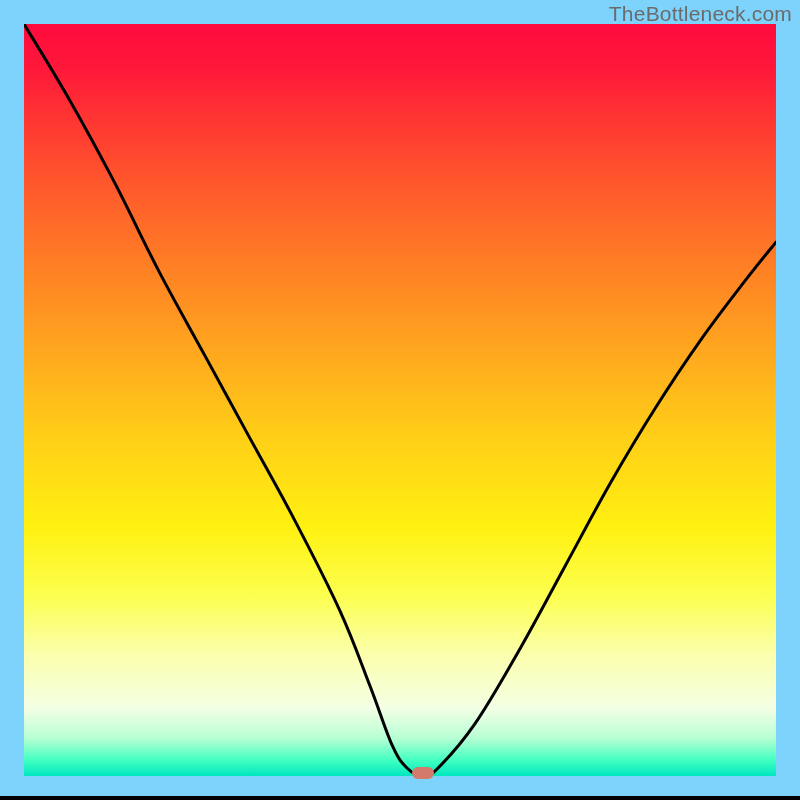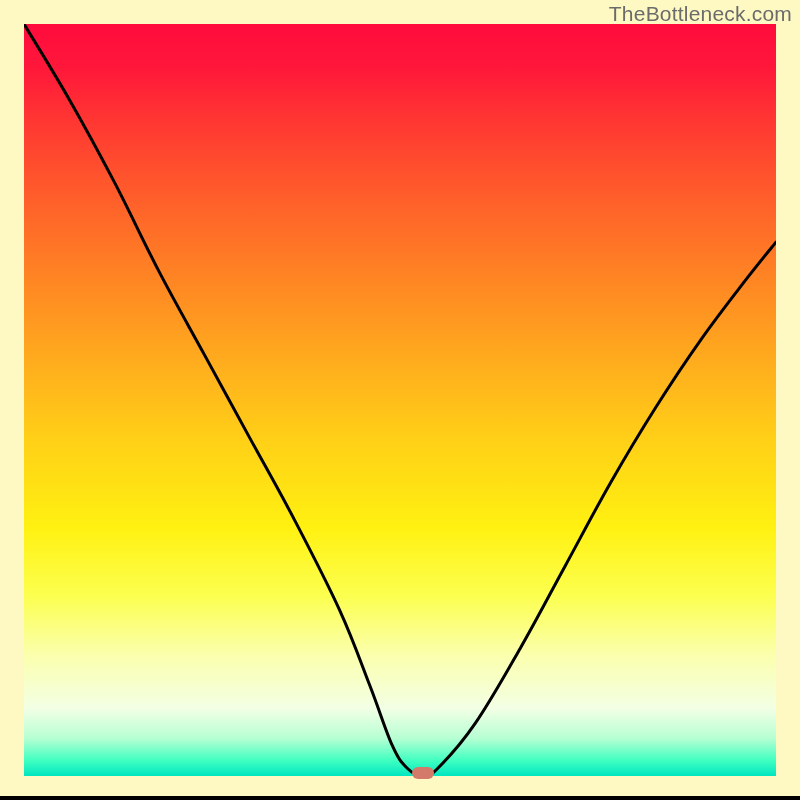--- a/index.html
+++ b/index.html
@@ -7,21 +7,21 @@
     padding: 0;
     width: 800px;
     height: 800px;
     background: #000;
     overflow: hidden;
   }
   .canvas {
     position: relative;
     width: 800px;
     height: 796px;
-    background: #fef9c3;
+    background: #7dd3fc;
   }
   .plot-area {
     position: absolute;
     left: 24px;
     top: 24px;
     width: 752px;
     height: 752px;
     background: linear-gradient(to bottom,
       #ff0b3d 0%,
       #ff183a 6%,

